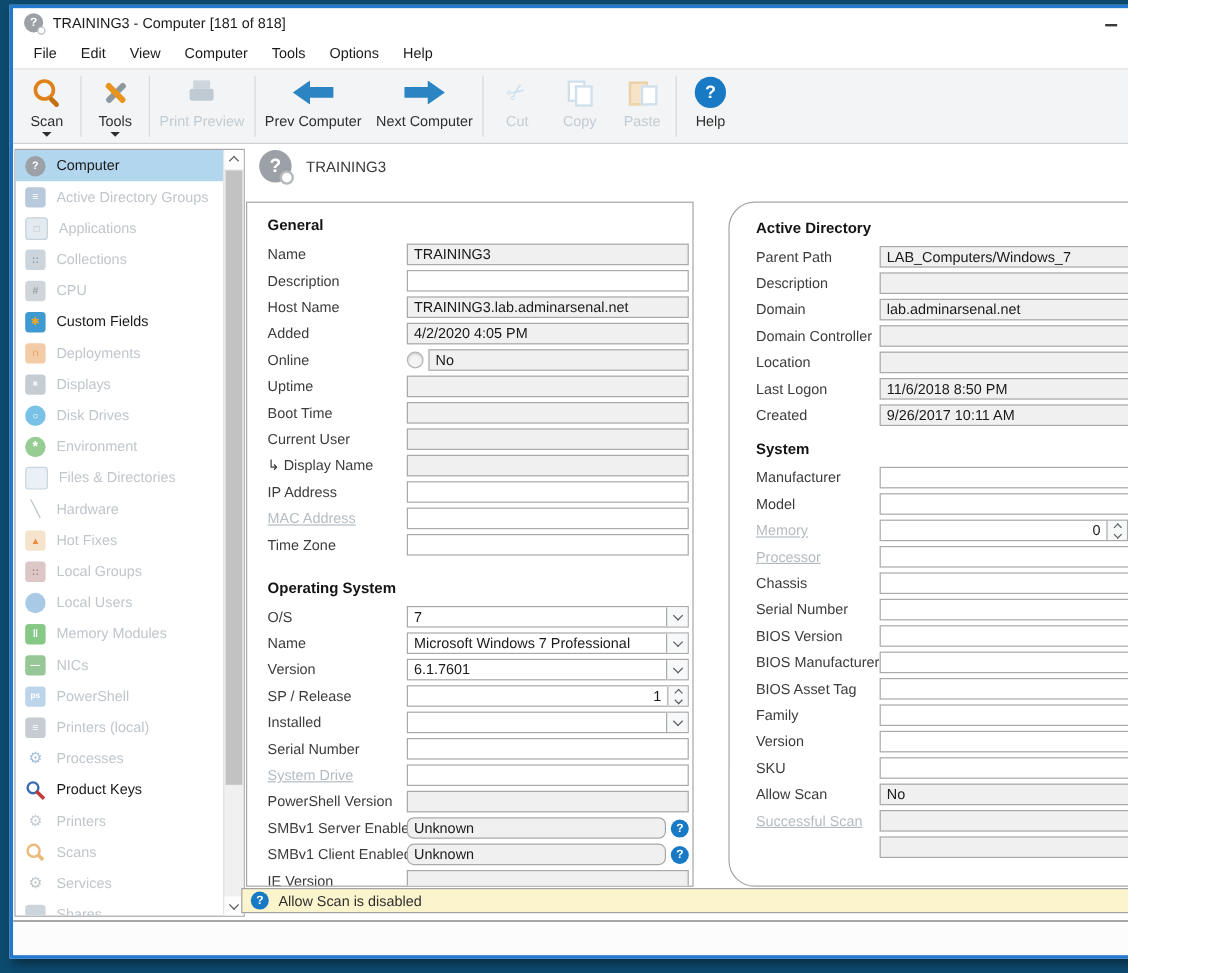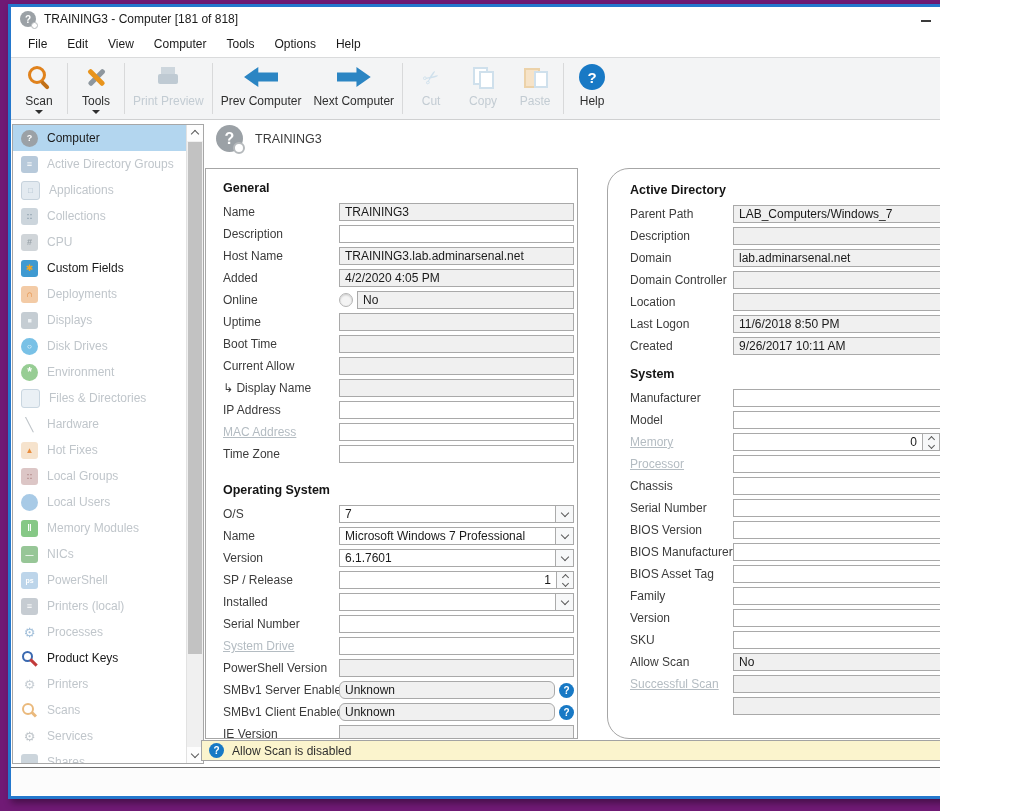--- a/index.html
+++ b/index.html
@@ -1,16 +1,16 @@
 <!DOCTYPE html>
 <html><head>
 <meta charset="utf-8">
 <style>
   html,body{margin:0;padding:0;background:#fff;font-family:"Liberation Sans","DejaVu Sans",sans-serif;}
-  .stage{position:relative;width:940px;height:811px;background:#701a75;overflow:hidden;}
+  .stage{position:relative;width:940px;height:811px;background:#0c4a6e;overflow:hidden;}
   .win{position:absolute;left:8px;top:4px;width:995px;height:789px;border:3px solid #2478cd;background:#fff;box-shadow:3px 4px 7px rgba(0,0,0,.38);}
   
   .tbar{height:24px;display:flex;align-items:center;background:#fff;}
   .appico{width:16px;height:16px;border-radius:50%;background:#9ba1a6;color:#fff;font-size:10px;font-weight:bold;display:flex;align-items:center;justify-content:center;margin:0 8px 0 9px;position:relative;flex:none;}
   .appico::before{content:"?";}
   .appico::after{content:"";position:absolute;right:-2px;bottom:-2px;width:5px;height:5px;border-radius:50%;background:#fff;border:1.5px solid #b5b9bc;}
   .ttl{font-size:12px;color:#1a1a1a;flex:1;white-space:nowrap;}
   .wctrl{display:flex;align-items:center;height:100%;}
   .wbtn{width:32px;height:100%;display:flex;align-items:center;justify-content:center;color:#3b3b3b;}
   .minbar{width:10px;height:2px;background:#3b3b3b;margin-top:4px;}
@@ -373,21 +373,21 @@
           </div>
       <div class="fr">
             <span class="fl">Uptime</span>
             <div class="fv ro"></div>
           </div>
       <div class="fr">
             <span class="fl">Boot Time</span>
             <div class="fv ro"></div>
           </div>
       <div class="fr">
-            <span class="fl">Current Allow</span>
+            <span class="fl">Current User</span>
             <div class="fv ro"></div>
           </div>
       <div class="fr">
             <span class="fl"><span class="iarr"></span><span>Display Name</span></span>
             <div class="fv ro"></div>
           </div>
       <div class="fr">
             <span class="fl">IP Address</span>
             <div class="fv"></div>
           </div>

